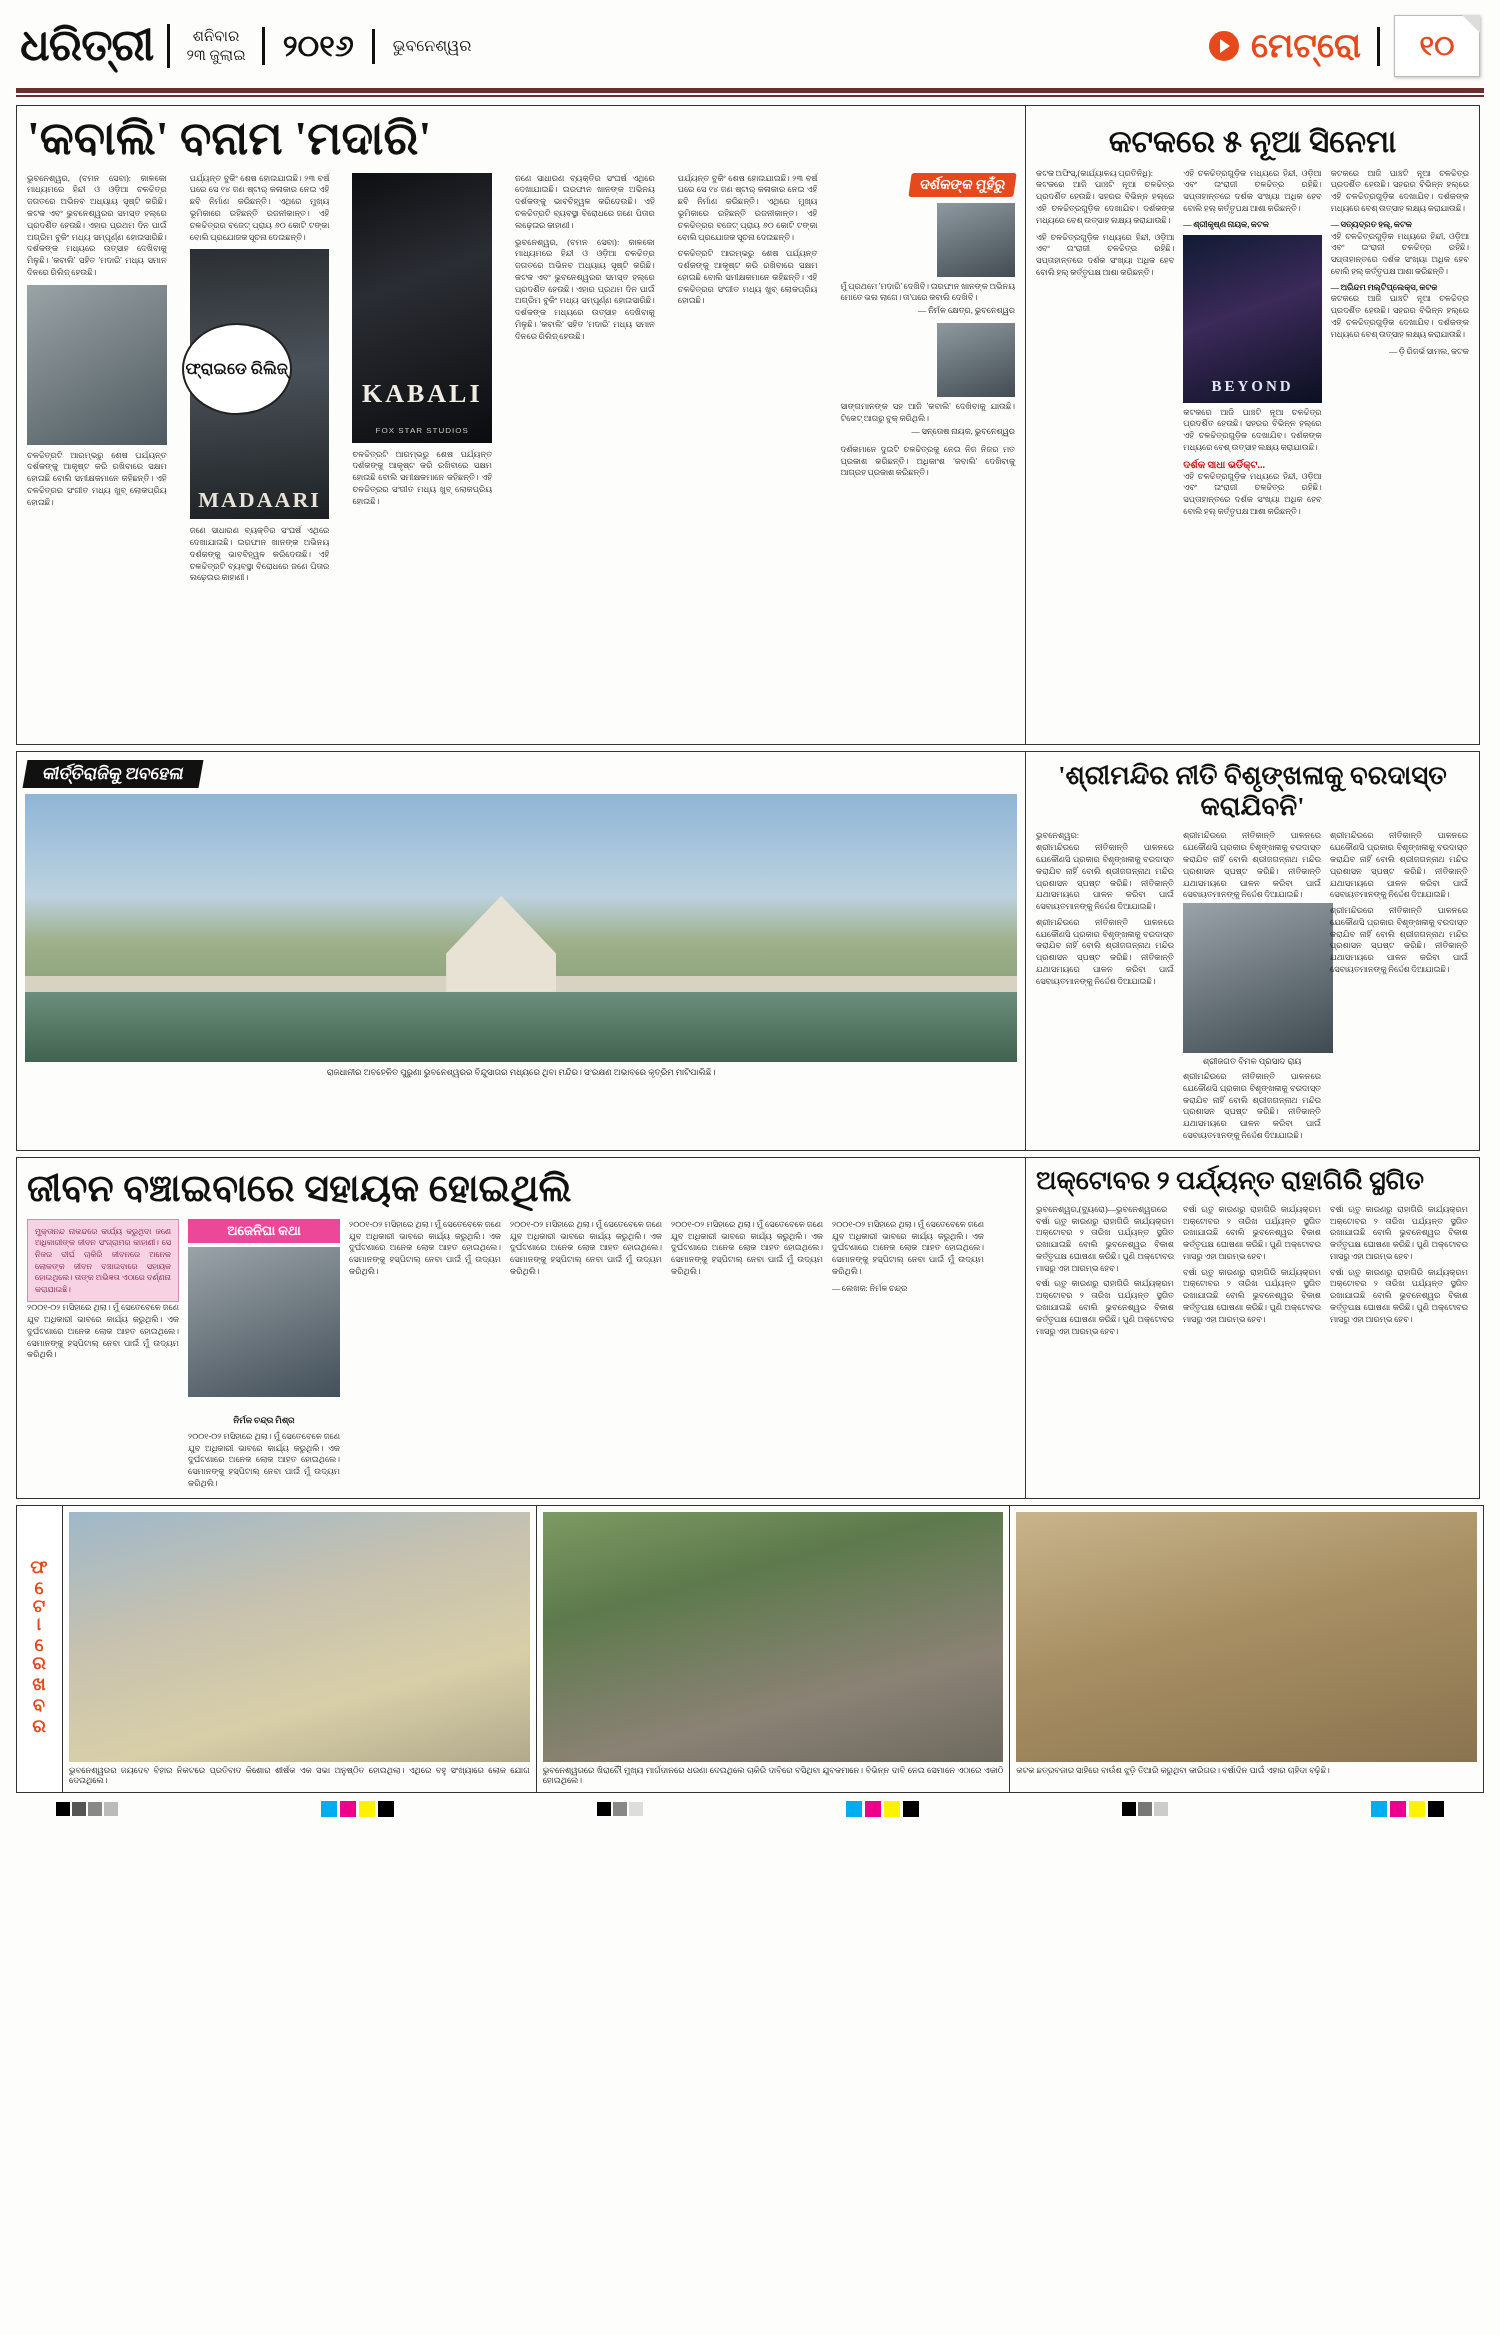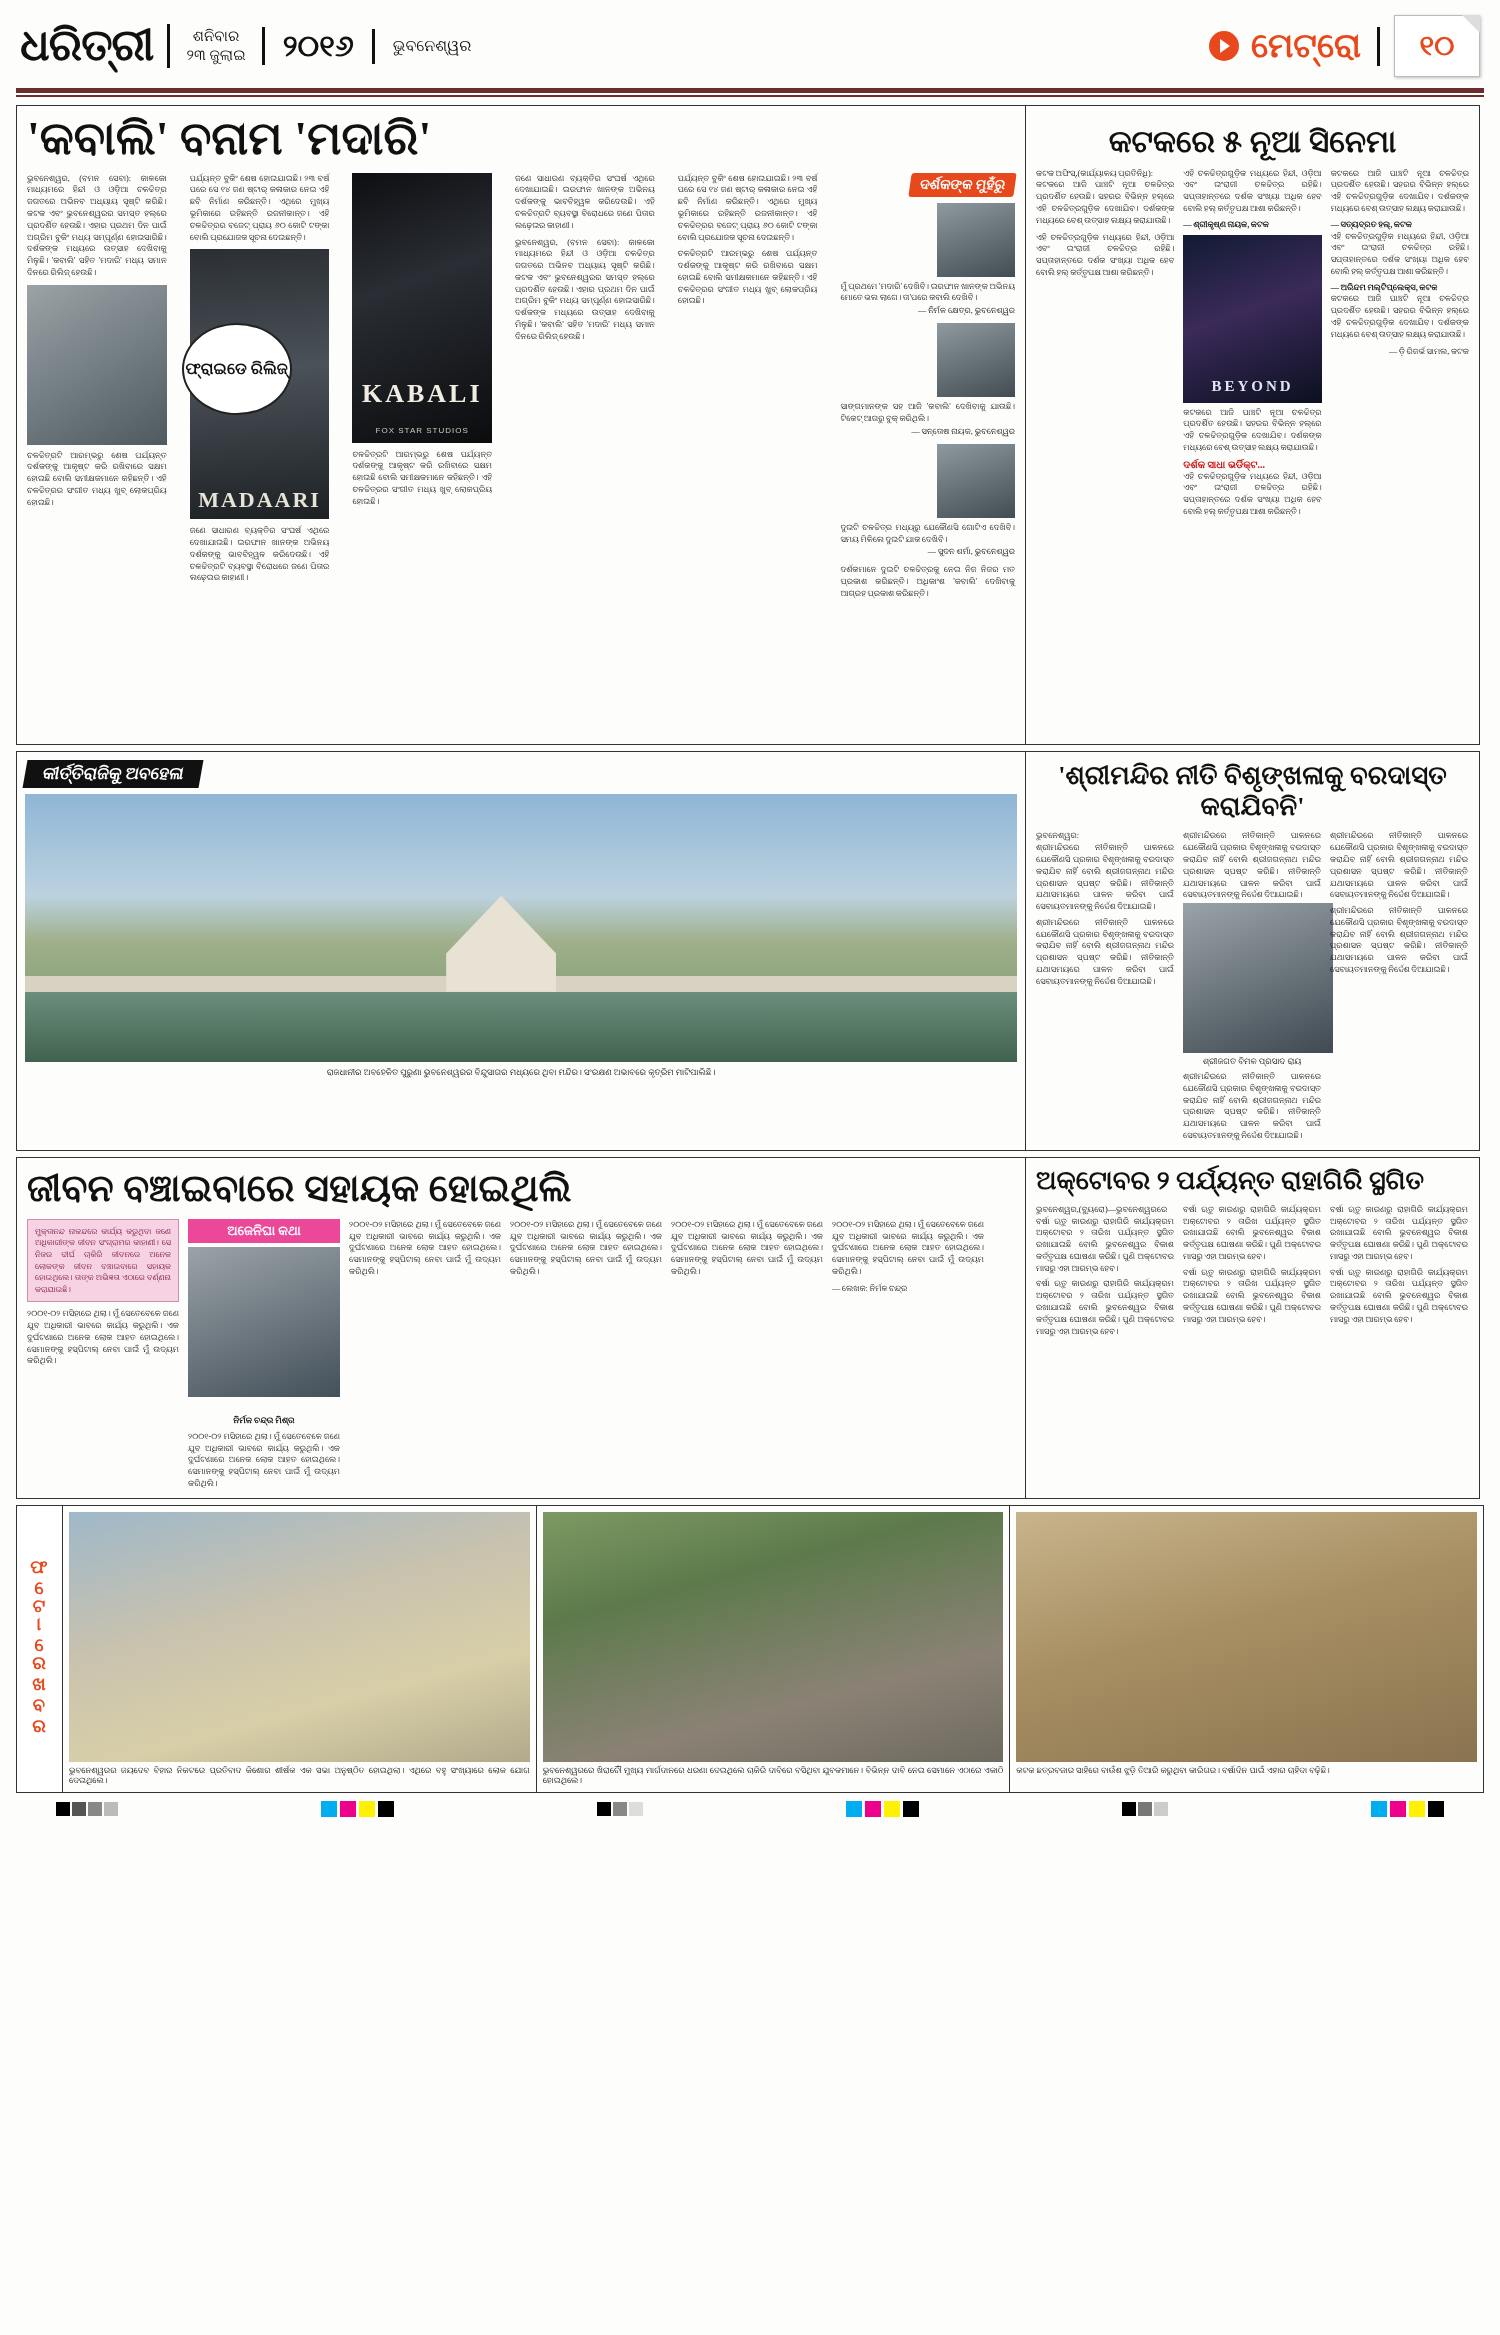--- a/index.html
+++ b/index.html
@@ -189,21 +189,21 @@
   .sec3 { display:flex; gap:0; margin-top:6px; }
   .sec3-left { width:1010px; border:1px solid #333; padding:8px 10px; }
   .sec3-right { width:454px; border:1px solid #333; border-left:none; padding:8px 10px; }
   .sec3-left h2{
     font-size:38px;font-weight:bold;margin:0 0 8px;
     font-family:"Liberation Serif", serif;
   }
   .pinkbox{
     background:#f6d2e2;border:1px solid #cf8fae;padding:6px 7px;
     font-size:8px;line-height:1.45;text-align:justify;
-    font-family:"Liberation Serif", serif;margin-bottom:6px;color:#7a1040;
+    font-family:"Liberation Serif", serif;color:#7a1040;
   }
   .kathabadge{
     background:#ec4899;color:#fff;font-size:13px;font-weight:bold;
     text-align:center;padding:4px 6px;margin-bottom:4px;
     font-family:"Liberation Serif", serif;
   }
   .author-photo{ width:100%;height:150px;background:linear-gradient(160deg,#9aa3a8,#44505a); }
   .sec3-right h2{
     font-size:26px;font-weight:bold;margin:0 0 8px;
     font-family:"Liberation Serif", serif;
@@ -302,25 +302,20 @@
           <div class="quote-block">
             <div class="mugshot"></div>
             <div class="txt">ମୁଁ ପ୍ରଥମେ 'ମଦାରି' ଦେଖିବି। ଇରଫାନ ଖାନଙ୍କ ଅଭିନୟ ମୋତେ ଭଲ ଲାଗେ। ତା'ପରେ କବାଲି ଦେଖିବି।</div>
             <div class="quote-name">— ନିର୍ମଳ କ୍ଷେତ୍ର, ଭୁବନେଶ୍ୱର</div>
           </div>
           <div class="quote-block">
             <div class="mugshot"></div>
             <div class="txt">ସାଙ୍ଗମାନଙ୍କ ସହ ଆଜି 'କବାଲି' ଦେଖିବାକୁ ଯାଉଛି। ଟିକେଟ୍ ଆଗରୁ ବୁକ୍ କରିଥିଲି।</div>
             <div class="quote-name">— ସନ୍ତୋଷ ନାୟକ, ଭୁବନେଶ୍ୱର</div>
           </div>
-          <div class="quote-block">
-            <div class="mugshot"></div>
-            <div class="txt">ଦୁଇଟି ଚଳଚ୍ଚିତ୍ର ମଧ୍ୟରୁ ଯେକୌଣସି ଗୋଟିଏ ଦେଖିବି। ସମୟ ମିଳିଲେ ଦୁଇଟି ଯାକ ଦେଖିବି।</div>
-            <div class="quote-name">— ସୁଦନ ଶର୍ମା, ଭୁବନେଶ୍ୱର</div>
-          </div>
           <div class="txt">ଦର୍ଶକମାନେ ଦୁଇଟି ଚଳଚ୍ଚିତ୍ରକୁ ନେଇ ନିଜ ନିଜର ମତ ପ୍ରକାଶ କରିଛନ୍ତି। ଅଧିକାଂଶ 'କବାଲି' ଦେଖିବାକୁ ଆଗ୍ରହ ପ୍ରକାଶ କରିଛନ୍ତି।</div>
         </div>
       </div>
     </div>
 
     <div class="sec1-right">
       <h2>କଟକରେ ୫ ନୂଆ ସିନେମା</h2>
       <div style="display:flex;gap:9px;">
         <div style="width:140px;">
           <div class="txt">କଟକ ଅଫିସ୍,(କାର୍ଯ୍ୟାଳୟ ପ୍ରତିନିଧି):</div>

